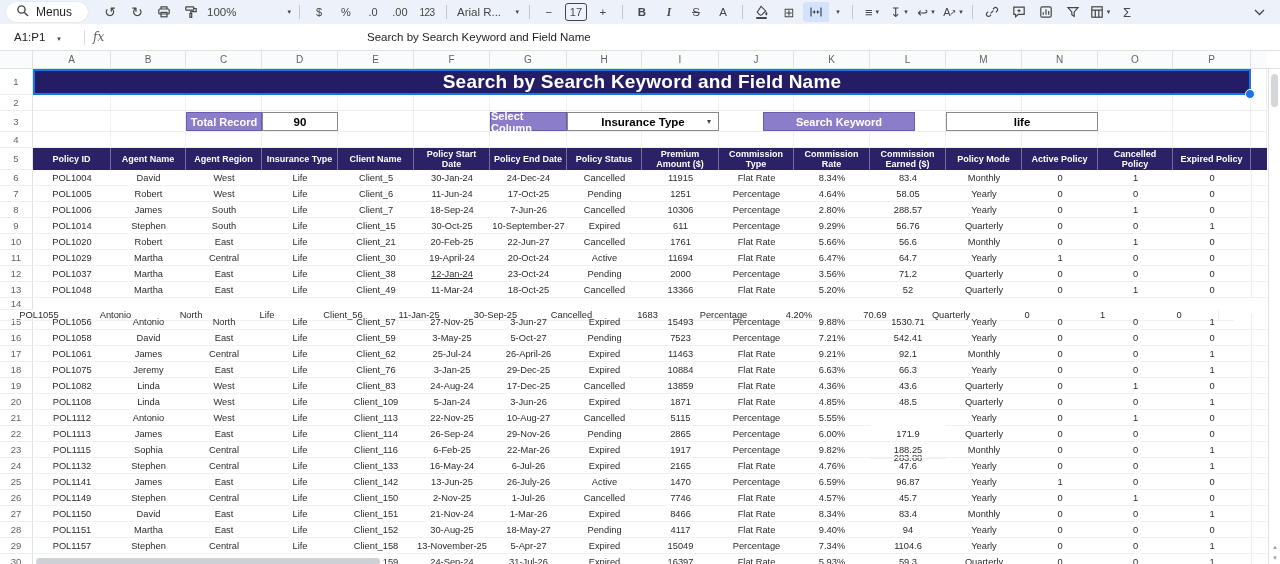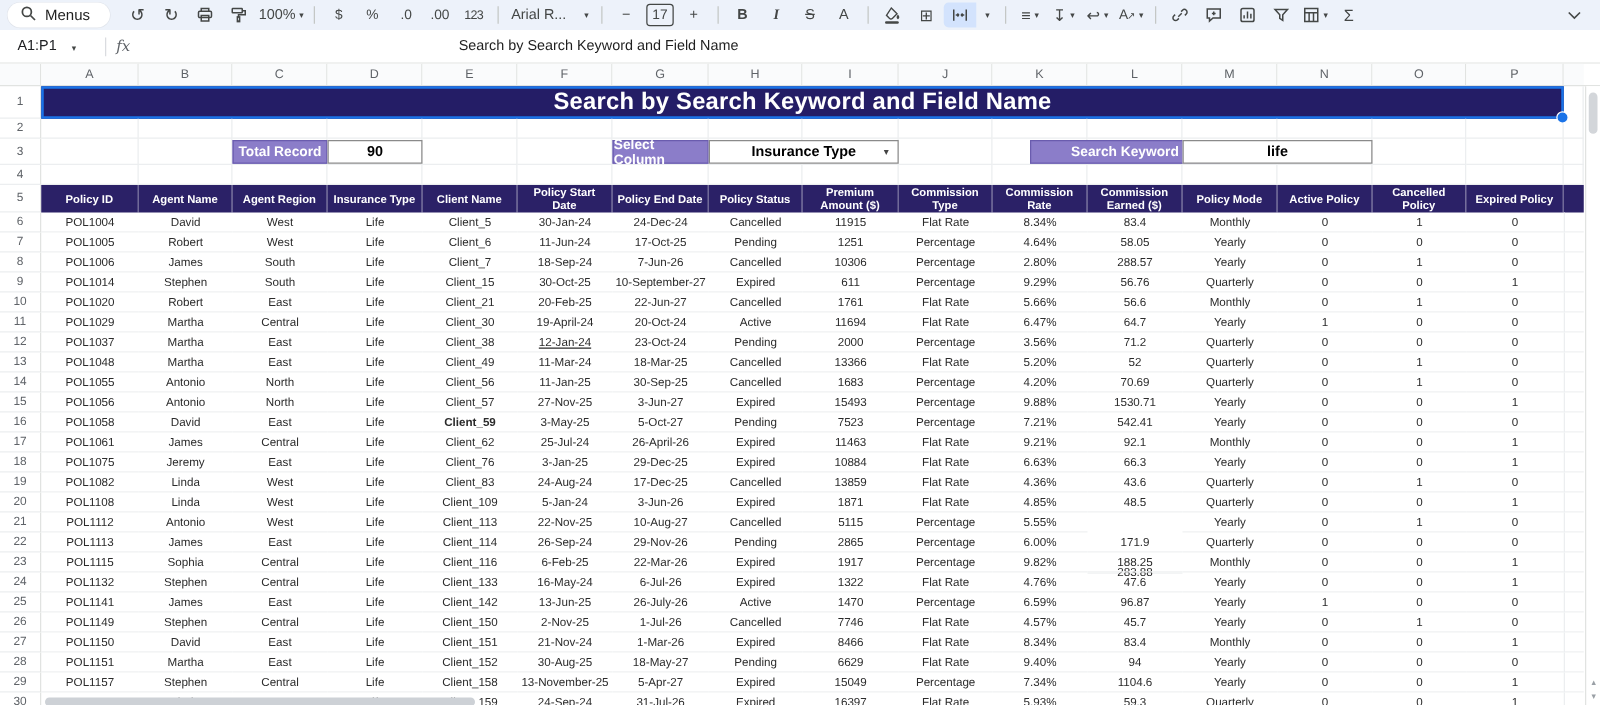--- a/index.html
+++ b/index.html
@@ -6,21 +6,21 @@
   body{width:1280px;height:564px;overflow:hidden;font-family:"Liberation Sans",sans-serif;background:#fff;}
   .app{position:relative;width:1280px;height:564px;background:#fff;}
 
   
   .toolbar{height:24px;background:var(--toolbar-bg,#edf2fa);display:flex;align-items:center;padding:0 8px 0 6px;gap:1px;color:#444746;}
   .tb-btn{height:20px;min-width:22px;display:flex;align-items:center;justify-content:center;border-radius:4px;padding:0 2px;font-size:11.5px;color:#444746;cursor:default;}
   .tb-btn svg{display:block;}
   .menus-pill{background:#fff;border-radius:11px;height:20px;display:flex;align-items:center;gap:7px;padding:0 16px 0 10px;color:#1f1f1f;font-size:12px;margin-right:8px;box-shadow:0 0 0 0.5px #dfe3ea;}
   .sep{width:1px;height:14px;background:#c4c7c5;margin:0 5px;flex:none;}
   .caret{font-size:7px;margin-left:3px;color:#444746;}
-  .zoom-select{font-size:11.5px;}
+  .zoom-select{font-size:11.5px;gap:48px;}
   .font-select{width:62px;justify-content:space-between;padding:0 4px;font-size:11.5px;}
   .size-box{width:20px;height:16px;border:1px solid #444746;border-radius:3px;display:flex;align-items:center;justify-content:center;font-size:11px;margin:0 2px;}
   .b{font-weight:bold;}
   .i{font-style:italic;font-family:"Liberation Serif",serif;font-weight:bold;}
   .s{text-decoration:line-through;}
   .merge-active{background:var(--merge-highlight,#d3e3fd);border-radius:4px 0 0 4px;}
   .merge-caret{border-radius:0 4px 4px 0;min-width:12px;}
   .fill-wrap{display:flex;flex-direction:column;align-items:center;line-height:0;}
   .fill-bar{width:11px;height:2px;background:#444746;margin-top:1px;border-radius:1px;}
   .spacer{flex:1;}
@@ -323,21 +323,21 @@
             <div class="gridcell" style="width: 76px;"></div>
             <div class="gridcell" style="width: 76px;"></div>
             <div class="gridcell" style="width: 76px;"></div>
             <div class="gridcell" style="width: 75px;"></div>
             <div class="gridcell" style="width: 78px;"></div>
             <div class="gridcell" style="width: 16px;"></div>
             <div class="ctl ctl-purple" style="left: 153px; width: 76px;">Total Record</div>
             <div class="ctl ctl-white" style="left: 229px; width: 76px;">90</div>
             <div class="ctl ctl-purple" style="left: 457px; width: 77px;">Select Column</div>
             <div class="ctl ctl-white" style="left: 534px; width: 152px;">Insurance Type<span class="ctl-caret">▾</span></div>
-            <div class="ctl ctl-purple" style="left: 791px; width: 152px;">Search Keyword</div>
+            <div class="ctl ctl-purple" style="left: 730px; width: 152px;">Search Keyword</div>
             <div class="ctl ctl-white" style="left: 913px; width: 152px;">life</div>
           </div>
         </div>
         <div class="row" style="height: 16px;">
           <div class="gut">4</div>
           <div class="cells">
             <div class="gridcell" style="width: 78px;"></div>
             <div class="gridcell" style="width: 75px;"></div>
             <div class="gridcell" style="width: 76px;"></div>
             <div class="gridcell" style="width: 76px;"></div>
@@ -534,34 +534,34 @@
         </div>
         <div class="row" style="height: 16px;">
           <div class="gut">13</div>
           <div class="cells">
             <div class="data-cell" style="width: 78px;">POL1048</div>
             <div class="data-cell" style="width: 75px;">Martha</div>
             <div class="data-cell" style="width: 76px;">East</div>
             <div class="data-cell" style="width: 76px;">Life</div>
             <div class="data-cell" style="width: 76px;">Client_49</div>
             <div class="data-cell" style="width: 76px;">11-Mar-24</div>
-            <div class="data-cell" style="width: 77px;">18-Mar-25</div>
+            <div class="data-cell" style="width: 77px;">18-Oct-25</div>
             <div class="data-cell" style="width: 75px;">Cancelled</div>
             <div class="data-cell" style="width: 77px;">13366</div>
             <div class="data-cell" style="width: 75px;">Flat Rate</div>
             <div class="data-cell" style="width: 76px;">5.20%</div>
             <div class="data-cell" style="width: 76px;">52</div>
             <div class="data-cell" style="width: 76px;">Quarterly</div>
             <div class="data-cell" style="width: 76px;">0</div>
             <div class="data-cell" style="width: 75px;">1</div>
             <div class="data-cell" style="width: 78px;">0</div>
             <div class="data-cell" style="width: 16px; border-left: 1px solid rgb(236, 238, 240);"></div>
           </div>
         </div>
-        <div class="row" style="height: 16px;">
+        <div class="row" style="height: 16px; flex-direction: column;">
           <div class="gut">14</div>
           <div class="cells">
             <div class="data-cell" style="width: 78px;">POL1055</div>
             <div class="data-cell" style="width: 75px;">Antonio</div>
             <div class="data-cell" style="width: 76px;">North</div>
             <div class="data-cell" style="width: 76px;">Life</div>
             <div class="data-cell" style="width: 76px;">Client_56</div>
             <div class="data-cell" style="width: 76px;">11-Jan-25</div>
             <div class="data-cell" style="width: 77px;">30-Sep-25</div>
             <div class="data-cell" style="width: 75px;">Cancelled</div>
@@ -598,21 +598,21 @@
             <div class="data-cell" style="width: 16px; border-left: 1px solid rgb(236, 238, 240);"></div>
           </div>
         </div>
         <div class="row" style="height: 16px;">
           <div class="gut">16</div>
           <div class="cells">
             <div class="data-cell" style="width: 78px;">POL1058</div>
             <div class="data-cell" style="width: 75px;">David</div>
             <div class="data-cell" style="width: 76px;">East</div>
             <div class="data-cell" style="width: 76px;">Life</div>
-            <div class="data-cell" style="width: 76px; font-weight: bold;">Client_59</div>
+            <div class="data-cell" style="width: 76px;">Client_59</div>
             <div class="data-cell" style="width: 76px;">3-May-25</div>
             <div class="data-cell" style="width: 77px;">5-Oct-27</div>
             <div class="data-cell" style="width: 75px;">Pending</div>
             <div class="data-cell" style="width: 77px;">7523</div>
             <div class="data-cell" style="width: 75px;">Percentage</div>
             <div class="data-cell" style="width: 76px;">7.21%</div>
             <div class="data-cell" style="width: 76px;">542.41</div>
             <div class="data-cell" style="width: 76px;">Yearly</div>
             <div class="data-cell" style="width: 76px;">0</div>
             <div class="data-cell" style="width: 75px;">0</div>
@@ -778,21 +778,21 @@
           <div class="gut">24</div>
           <div class="cells">
             <div class="data-cell" style="width: 78px;">POL1132</div>
             <div class="data-cell" style="width: 75px;">Stephen</div>
             <div class="data-cell" style="width: 76px;">Central</div>
             <div class="data-cell" style="width: 76px;">Life</div>
             <div class="data-cell" style="width: 76px;">Client_133</div>
             <div class="data-cell" style="width: 76px;">16-May-24</div>
             <div class="data-cell" style="width: 77px;">6-Jul-26</div>
             <div class="data-cell" style="width: 75px;">Expired</div>
-            <div class="data-cell" style="width: 77px;">1322</div>
+            <div class="data-cell" style="width: 77px;">2165</div>
             <div class="data-cell" style="width: 75px;">Flat Rate</div>
             <div class="data-cell" style="width: 76px;">4.76%</div>
             <div class="data-cell" style="width: 76px;">47.6</div>
             <div class="data-cell" style="width: 76px;">Yearly</div>
             <div class="data-cell" style="width: 76px;">0</div>
             <div class="data-cell" style="width: 75px;">0</div>
             <div class="data-cell" style="width: 78px;">1</div>
             <div class="data-cell" style="width: 16px; border-left: 1px solid rgb(236, 238, 240);"></div>
           </div>
         </div>
@@ -866,21 +866,21 @@
           <div class="gut">28</div>
           <div class="cells">
             <div class="data-cell" style="width: 78px;">POL1151</div>
             <div class="data-cell" style="width: 75px;">Martha</div>
             <div class="data-cell" style="width: 76px;">East</div>
             <div class="data-cell" style="width: 76px;">Life</div>
             <div class="data-cell" style="width: 76px;">Client_152</div>
             <div class="data-cell" style="width: 76px;">30-Aug-25</div>
             <div class="data-cell" style="width: 77px;">18-May-27</div>
             <div class="data-cell" style="width: 75px;">Pending</div>
-            <div class="data-cell" style="width: 77px;">6629</div>
+            <div class="data-cell" style="width: 77px;">4117</div>
             <div class="data-cell" style="width: 75px;">Flat Rate</div>
             <div class="data-cell" style="width: 76px;">9.40%</div>
             <div class="data-cell" style="width: 76px;">94</div>
             <div class="data-cell" style="width: 76px;">Yearly</div>
             <div class="data-cell" style="width: 76px;">0</div>
             <div class="data-cell" style="width: 75px;">0</div>
             <div class="data-cell" style="width: 78px;">0</div>
             <div class="data-cell" style="width: 16px; border-left: 1px solid rgb(236, 238, 240);"></div>
           </div>
         </div>

